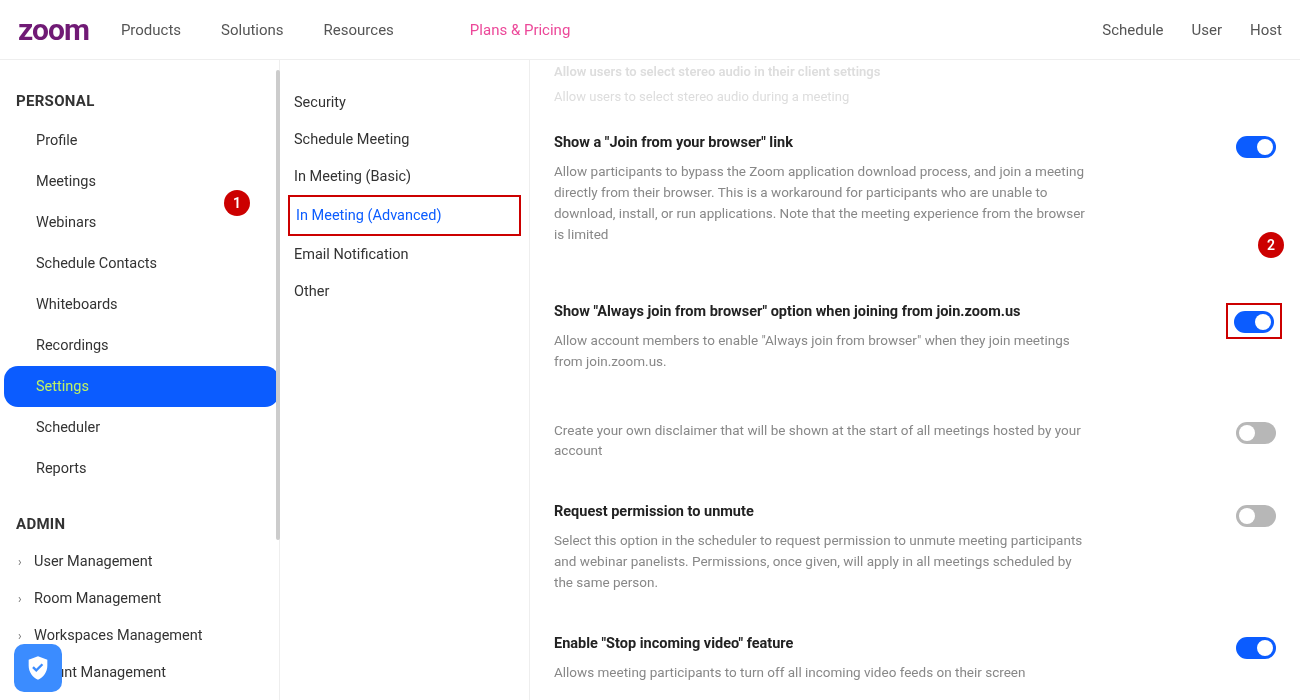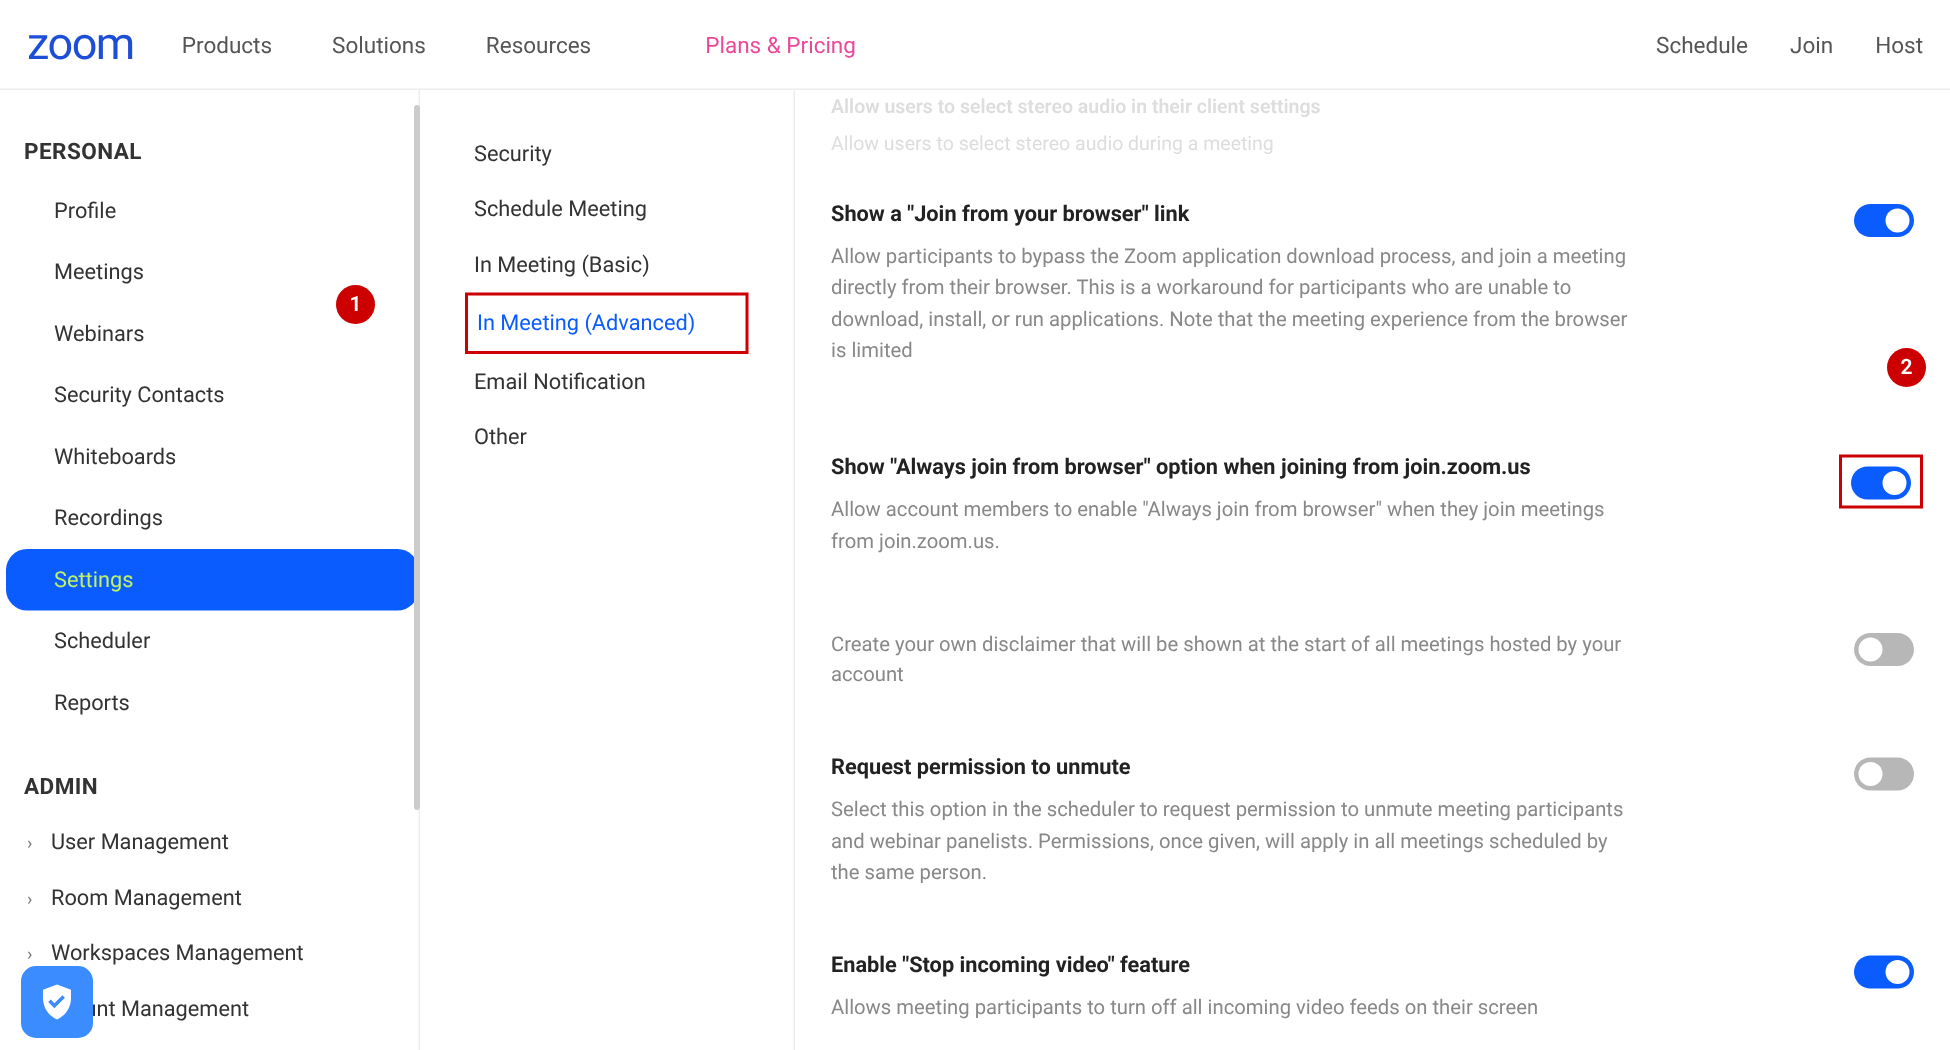--- a/index.html
+++ b/index.html
@@ -1,36 +1,36 @@
 <!DOCTYPE html>
 <html><head>
 <meta charset="utf-8">
 <style>
   * { box-sizing: border-box; margin: 0; padding: 0; font-family: -apple-system, BlinkMacSystemFont, "Segoe UI", Roboto, Helvetica, Arial, sans-serif; }
   html, body { width: 1300px; height: 700px; background: #fff; overflow: hidden; }
 
   
   .topnav { position: relative; height: 60px; border-bottom: 1px solid #eee; display: flex; align-items: center; padding: 0 18px; }
-  .logo { font-weight: 400; letter-spacing: -1px; font-size: 30px; color: #1d4ed8; margin-right: 32px; }
+  .logo { font-weight: 700; letter-spacing: -1px; font-size: 30px; color: #701a75; margin-right: 32px; }
   .navlinks { display: flex; gap: 40px; color: #555; font-size: 15px; }
   .navlinks div { cursor: pointer; }
   .plans { color: #ec4899; font-size: 15px; margin-left: 76px; cursor: pointer; }
   .rightlinks { position: absolute; right: 18px; display: flex; gap: 28px; color: #555; font-size: 15px; }
   .rightlinks div { cursor: pointer; }
 
   
   .body { display: flex; height: 640px; }
   .sidebar { width: 280px; padding: 20px 0 0 0; border-right: 1px solid #eee; position: relative; }
   .section-title { font-size: 15px; letter-spacing: .3px; color: #333; font-weight: 700; padding: 12px 16px 10px; }
   .side-item { font-size: 14.5px; color: #333; padding: 12px 18px 12px 32px; margin-left: 4px; cursor: pointer; }
   .side-item.active { background: #0b5cff; color: #bef264; border-radius: 14px; }
   .admin-item { display: flex; align-items: center; gap: 6px; font-size: 14.5px; color: #333; padding: 10px 18px; cursor: pointer; }
   .admin-item .chev { color: #777; font-size: 12px; width: 10px; }
 
-  .subnav { width: 250px; padding: 24px 30px; border-right: 1px solid #eee; }
+  .subnav { width: 250px; padding: 24px 8px; border-right: 1px solid #eee; }
   .sub-item { font-size: 14.5px; color: #333; padding: 10px 6px; cursor: pointer; }
   .sub-item.active { color: #0b5cff; border: 2px solid #c00; }
 
   .content { flex: 1; padding: 0 24px 0 24px; overflow: hidden; position: relative; }
   .ghost { color: #ddd; font-size: 13px; padding: 4px 0 6px; }
   .setting { display: flex; align-items: flex-start; justify-content: space-between; padding: 24px 0 18px; }
   .setting .text { max-width: 540px; }
   .setting h4 { font-size: 14.5px; font-weight: 700; color: #222; margin-bottom: 10px; }
   .setting p { font-size: 13.5px; color: #888; line-height: 1.55; }
 
@@ -55,33 +55,33 @@
 <div class="topnav">
   <div class="logo">zoom</div>
   <div class="navlinks">
     <div>Products</div>
     <div>Solutions</div>
     <div>Resources</div>
   </div>
   <div class="plans">Plans &amp; Pricing</div>
   <div class="rightlinks">
     <div>Schedule</div>
-    <div>Join</div>
+    <div>User</div>
     <div>Host</div>
   </div>
 </div>
 
 <div class="body">
 
   <div class="sidebar">
     <div class="section-title">PERSONAL</div>
     <div class="side-item">Profile</div>
     <div class="side-item">Meetings</div>
     <div class="side-item">Webinars</div>
-    <div class="side-item">Security Contacts</div>
+    <div class="side-item">Schedule Contacts</div>
     <div class="side-item">Whiteboards</div>
     <div class="side-item">Recordings</div>
     <div class="side-item active">Settings</div>
     <div class="side-item">Scheduler</div>
     <div class="side-item">Reports</div>
 
     <div class="section-title" style="margin-top:14px">ADMIN</div>
     <div class="admin-item">
       <span class="chev">›</span>
       <span>User Management</span>

